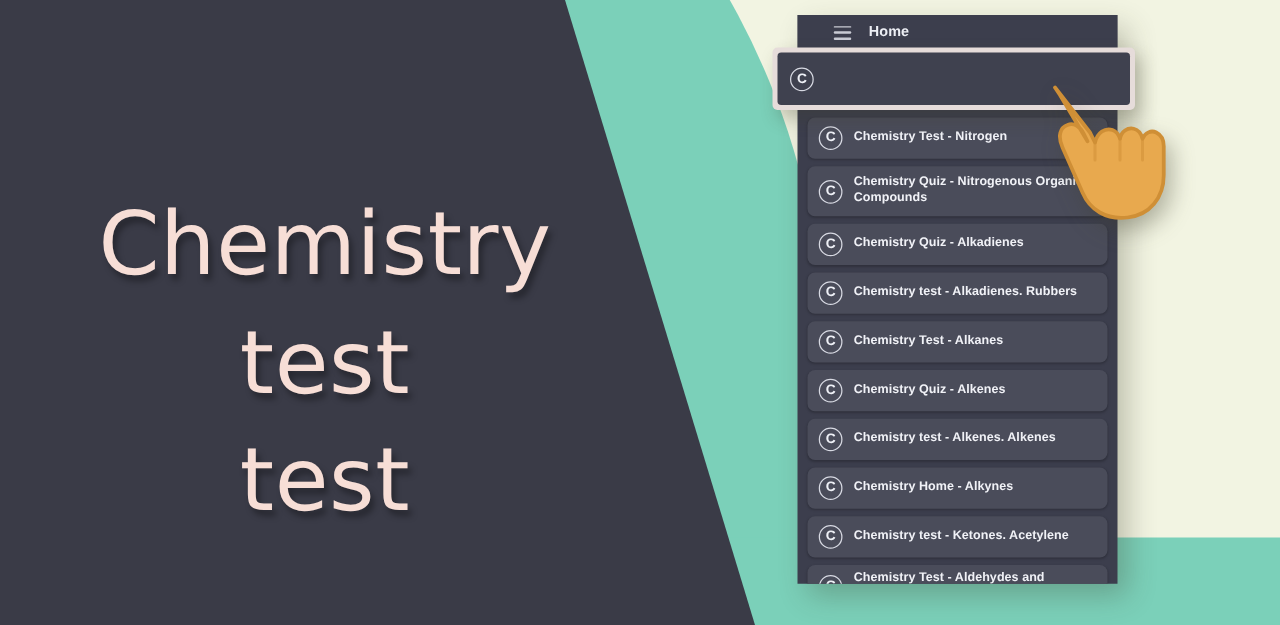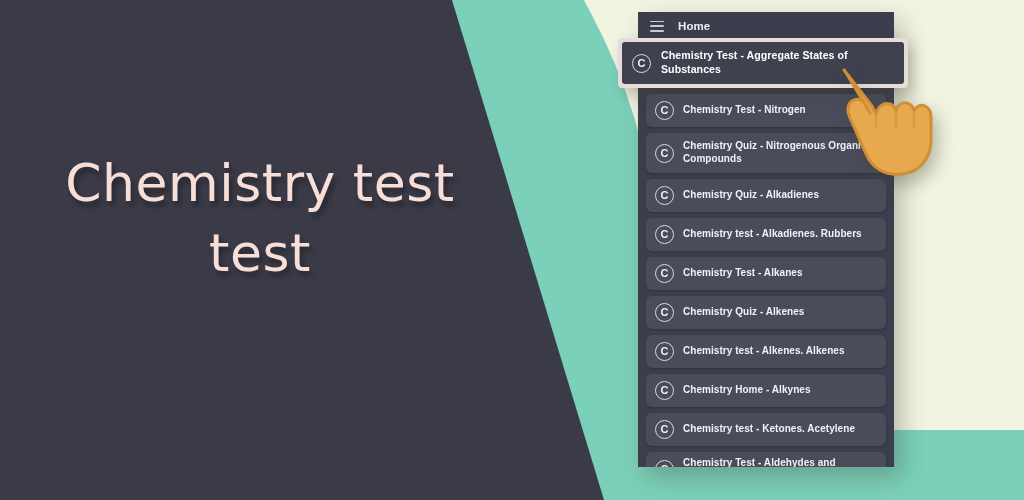--- a/index.html
+++ b/index.html
@@ -50,21 +50,21 @@
   .title-wrap {
     position:absolute;
     left:0; top:148px;
     width:520px;
     text-align:center;
     z-index:6;
     pointer-events:none;
   }
   .title-line {
     font-family:"DejaVu Sans", sans-serif;
-    font-size:52px;
+    font-size:70px;
     font-weight:400;
     line-height:1.35;
     color:#f7ded6;
     letter-spacing:0.5px;
     text-shadow:3px 5px 5px rgba(0,0,0,0.35);
   }
 
   
   .phone {
     position:absolute;
@@ -73,21 +73,21 @@
     background:#3c3e4d;
     box-shadow:8px 10px 22px rgba(60,60,40,0.30);
     overflow:hidden;
     z-index:4;
   }
   .appbar {
     height:28px;
     background:#3c3e4d;
     display:flex;
     align-items:center;
-    padding-left:12px;
+    padding-left:29px;
     gap:14px;
   }
   .hamburger {
     width:14px; height:11px;
     display:flex; flex-direction:column; justify-content:space-between;
   }
   .hamburger i {
     display:block; height:1.6px; width:100%;
     background:#c9cbd4; border-radius:1px;
   }
@@ -239,21 +239,20 @@
       <div class="card">
         <div class="c-icon">C</div>
         <div class="card-label">Chemistry Test - Aldehydes and Ketones</div>
       </div>
     </div>
   </div>
 
   <div class="card-highlight-wrap">
     <div class="card-highlight">
       <div class="c-icon">C</div>
-      <div class="card-label">Chemistry Test - Aggregate States of Substances</div>
     </div>
   </div>
 
   <div class="hand">
     <svg viewBox="0 0 112 118" xmlns="http://www.w3.org/2000/svg">
       <g>
         <path d="M8 8 L36 44 L40 52 C42 44 48 40 54 42 C57 43 59 46 60 49
                  C61 43 66 40 71 41 C75 42 77 45 78 49
                  C80 44 85 42 89 44 C93 46 95 50 95 55
                  L95 78 C95 96 84 110 66 112 C49 114 36 106 30 92

